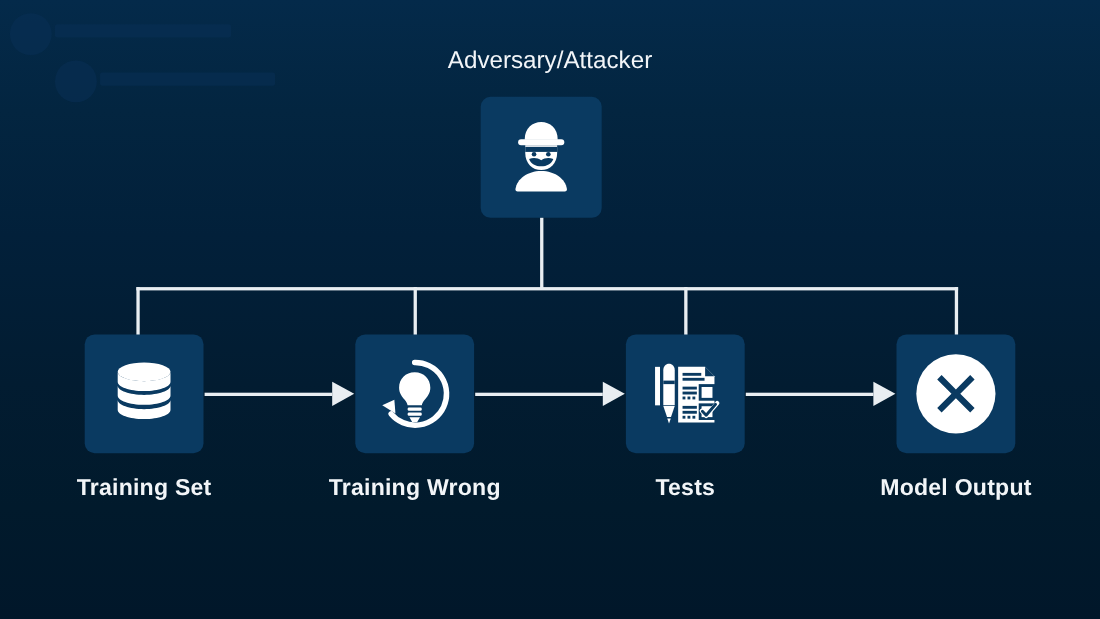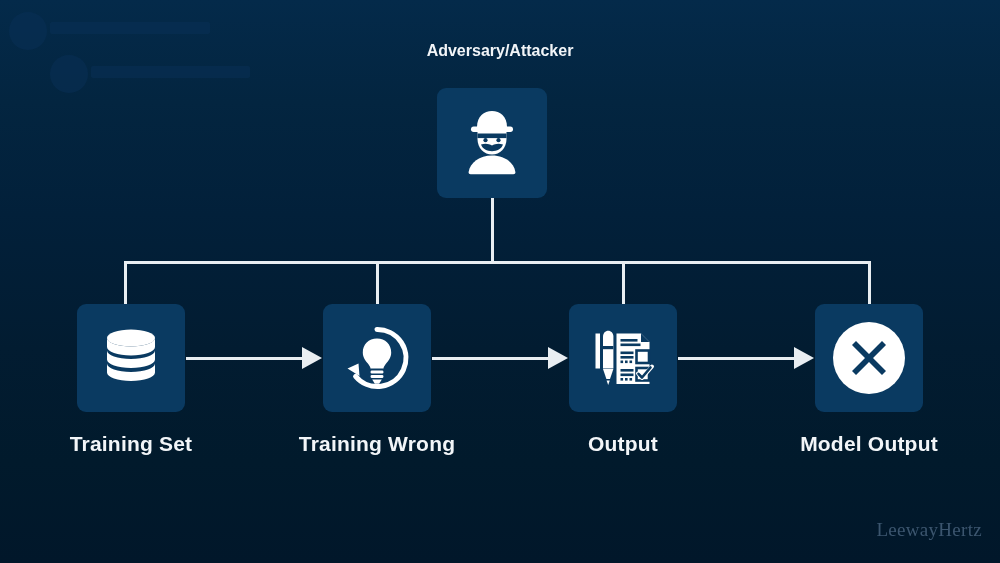--- a/index.html
+++ b/index.html
@@ -81,22 +81,22 @@
     align-items: center;
     justify-content: center;
   }
   #attacker-title {
     position: absolute;
     left: 0;
     top: 42px;
     width: 1000px;
     text-align: center;
     color: #f2f5f8;
-    font-size: 16px;
-    font-weight: 700;
+    font-size: 22px;
+    font-weight: 400;
   }
 
   #watermark {
     position: absolute;
     right: 18px;
     bottom: 22px;
     color: #46607a;
     font-family: "Liberation Serif", serif;
     font-size: 19px;
     letter-spacing: .3px;
@@ -224,30 +224,29 @@
           <rect x="31.5" y="54" width="2.6" height="2.6" fill="#0a3a61"></rect>
           <rect x="36" y="54" width="2.6" height="2.6" fill="#0a3a61"></rect>
           <rect x="40.5" y="54" width="2.6" height="2.6" fill="#0a3a61"></rect>
 
           <rect x="47.5" y="44" width="12.5" height="12.5" fill="none" stroke="#0a3a61" stroke-width="2.6"></rect>
           <path d="M49 49.5 L53 54 L63 42.5" fill="none" stroke="#ffffff" stroke-width="4" stroke-linecap="round" stroke-linejoin="round"></path>
           <path d="M49.5 49.8 L53 53.5 L61.5 43.5" fill="none" stroke="#0a3a61" stroke-width="2.6" stroke-linecap="round" stroke-linejoin="round"></path>
         </svg>
       </span>
     </div>
-    <div class="node-label">Output</div>
+    <div class="node-label">Tests</div>
   </div>
 
   <div class="node" style="left:815px; top:304px; width:108px;">
     <div class="box">
       <span>
         <svg width="76" height="76" viewBox="0 0 76 76" aria-hidden="true">
           <circle cx="38" cy="38" r="36" fill="#ffffff"></circle>
           <path d="M25 21 L38 34 L51 21 L55 25 L42 38 L55 51 L51 55 L38 42 L25 55 L21 51 L34 38 L21 25 Z" fill="#0a3a61"></path>
         </svg>
       </span>
     </div>
     <div class="node-label">Model Output</div>
   </div>
 
-  <div id="watermark">LeewayHertz</div>
 
 </div>
 
 </body></html>

